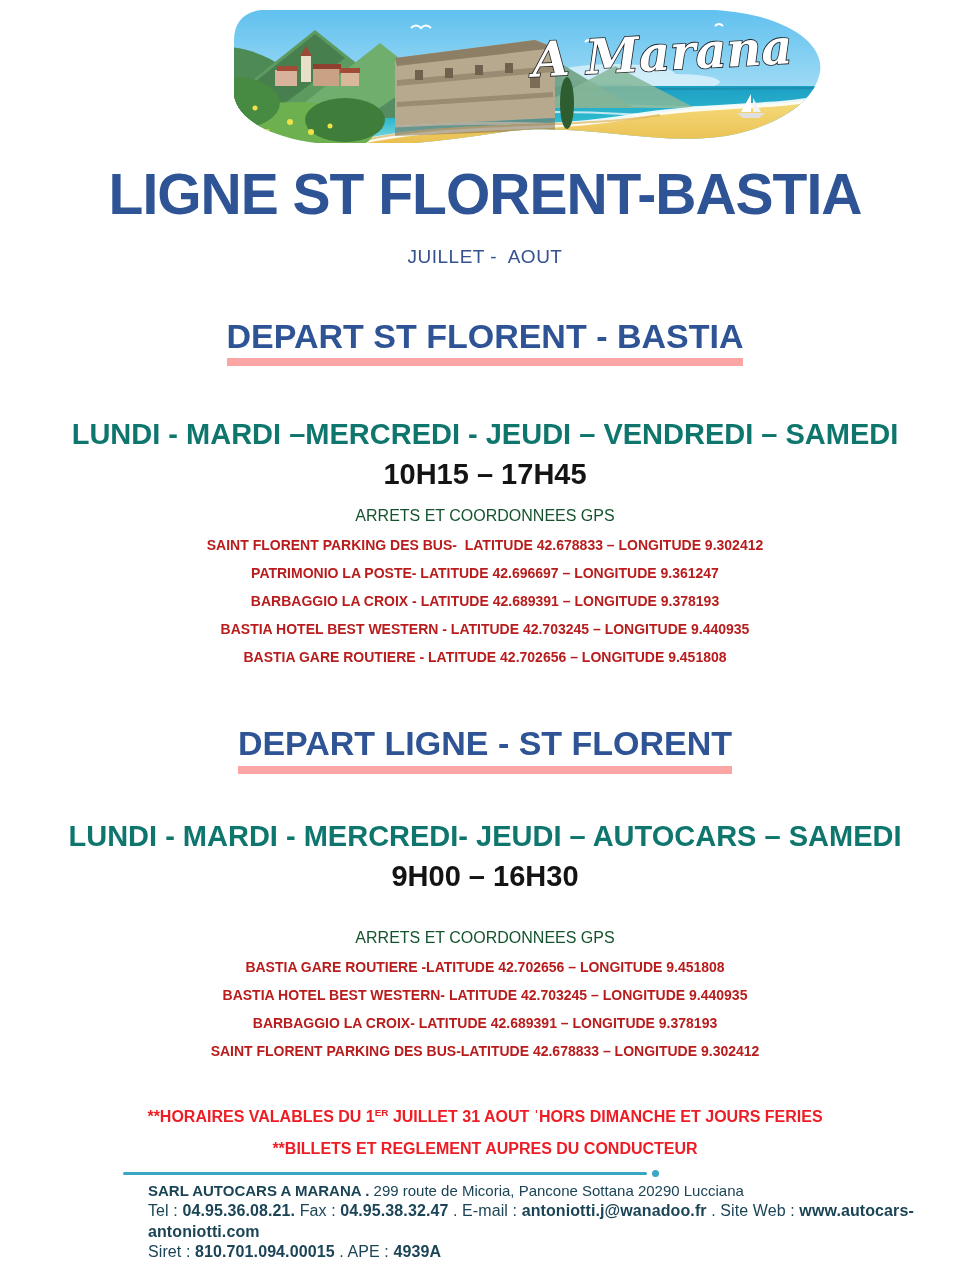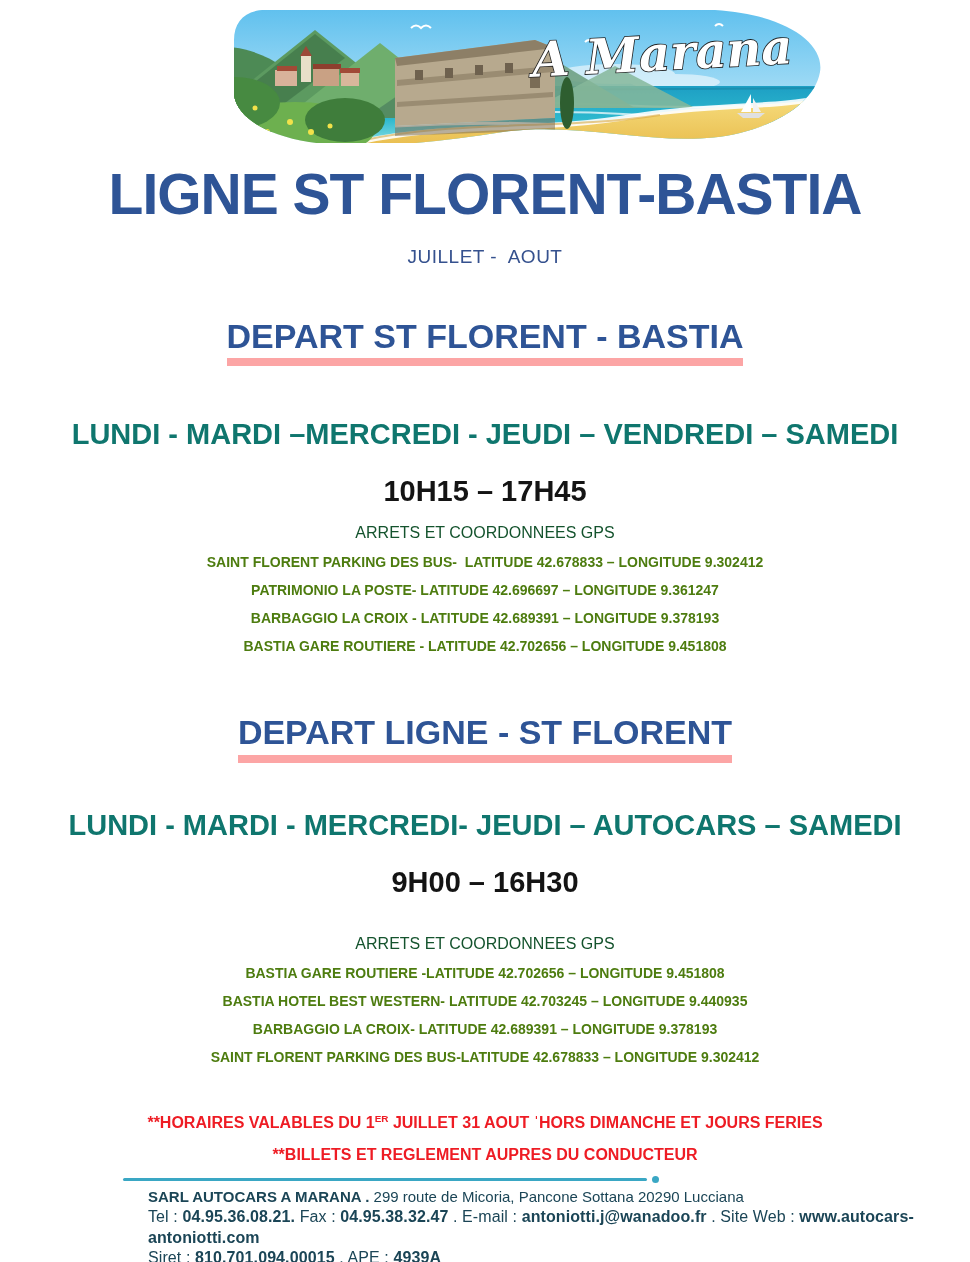--- a/index.html
+++ b/index.html
@@ -47,37 +47,37 @@
   .section:nth-of-type(2) .section-heading { margin-top: 60px; }
   .days {
     margin-top: 24px;
     font-size: 29px;
     font-weight: bold;
     color: #0f766e;
     letter-spacing: 0px;
   }
   .section:nth-of-type(2) .days { margin-top: 18px; }
   .times {
-    margin-top: 24px;
+    margin-top: 7px;
     font-size: 29px;
     font-weight: bold;
     color: #141414;
   }
   .stops-title {
     margin-top: 16px;
     font-size: 16px;
     font-weight: normal;
     color: #14532d;
   }
   .section:nth-of-type(2) .stops-title { margin-top: 36px; }
   .stop {
     margin-top: 12px;
     font-size: 14px;
     font-weight: bold;
-    color: #4d7c0f;
+    color: #b91c1c;
     white-space: pre-wrap;
   }
   .notes { margin-top: 48px; }
   .note-line {
     font-size: 16px;
     font-weight: bold;
     color: #ee1c24;
   }
   .note-line sup { font-size: 62%; }
   .note-line.second { margin-top: 14px; }
@@ -239,20 +239,21 @@
     <section class="section">
       <div>
         <h2 class="section-heading">DEPART ST FLORENT - BASTIA</h2>
       </div>
       <div class="days">LUNDI - MARDI –MERCREDI - JEUDI – VENDREDI – SAMEDI</div>
       <div class="times">10H15 – 17H45</div>
       <div class="stops-title">ARRETS ET COORDONNEES GPS</div>
       <div class="stop">SAINT FLORENT PARKING DES BUS-  LATITUDE 42.678833 – LONGITUDE 9.302412</div>
       <div class="stop">PATRIMONIO LA POSTE- LATITUDE 42.696697 – LONGITUDE 9.361247</div>
       <div class="stop">BARBAGGIO LA CROIX - LATITUDE 42.689391 – LONGITUDE 9.378193</div>
+      <div class="stop">BASTIA HOTEL BEST WESTERN - LATITUDE 42.703245 – LONGITUDE 9.440935</div>
       <div class="stop">BASTIA GARE ROUTIERE - LATITUDE 42.702656 – LONGITUDE 9.451808</div>
     </section>
 
     <section class="section">
       <div>
         <h2 class="section-heading">DEPART LIGNE - ST FLORENT</h2>
       </div>
       <div class="days">LUNDI - MARDI - MERCREDI- JEUDI – AUTOCARS – SAMEDI</div>
       <div class="times">9H00 – 16H30</div>
       <div class="stops-title">ARRETS ET COORDONNEES GPS</div>

